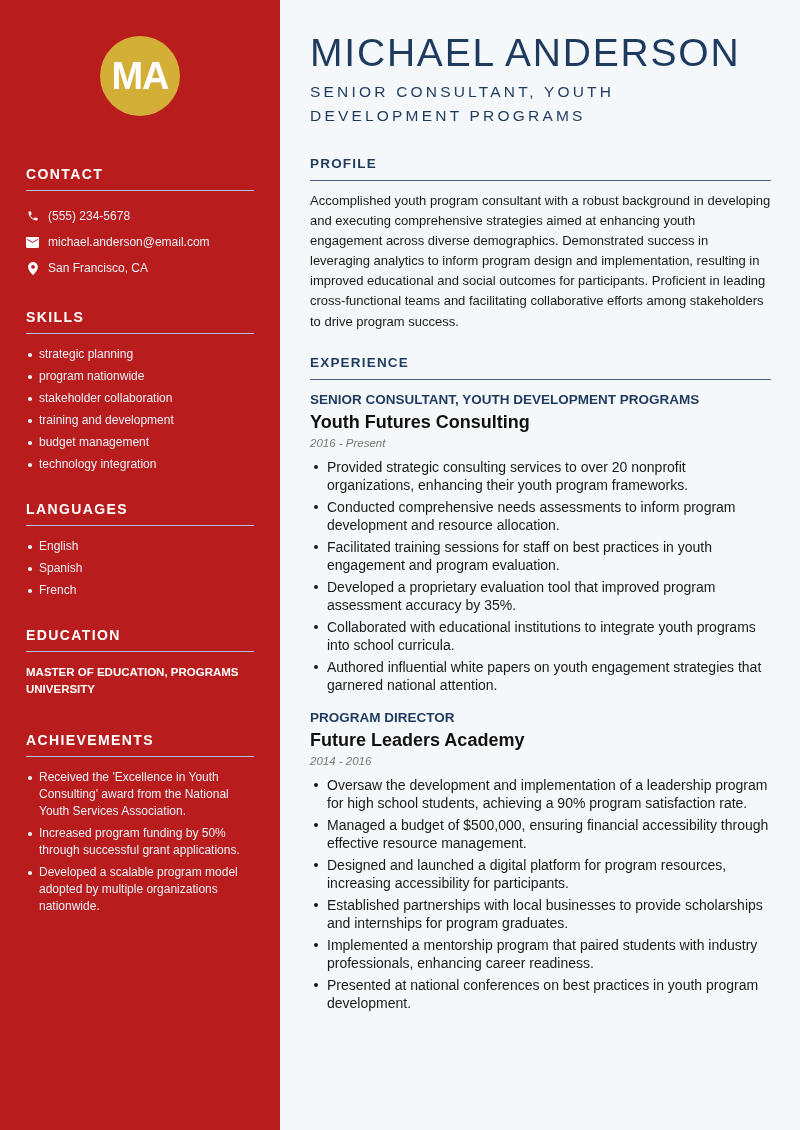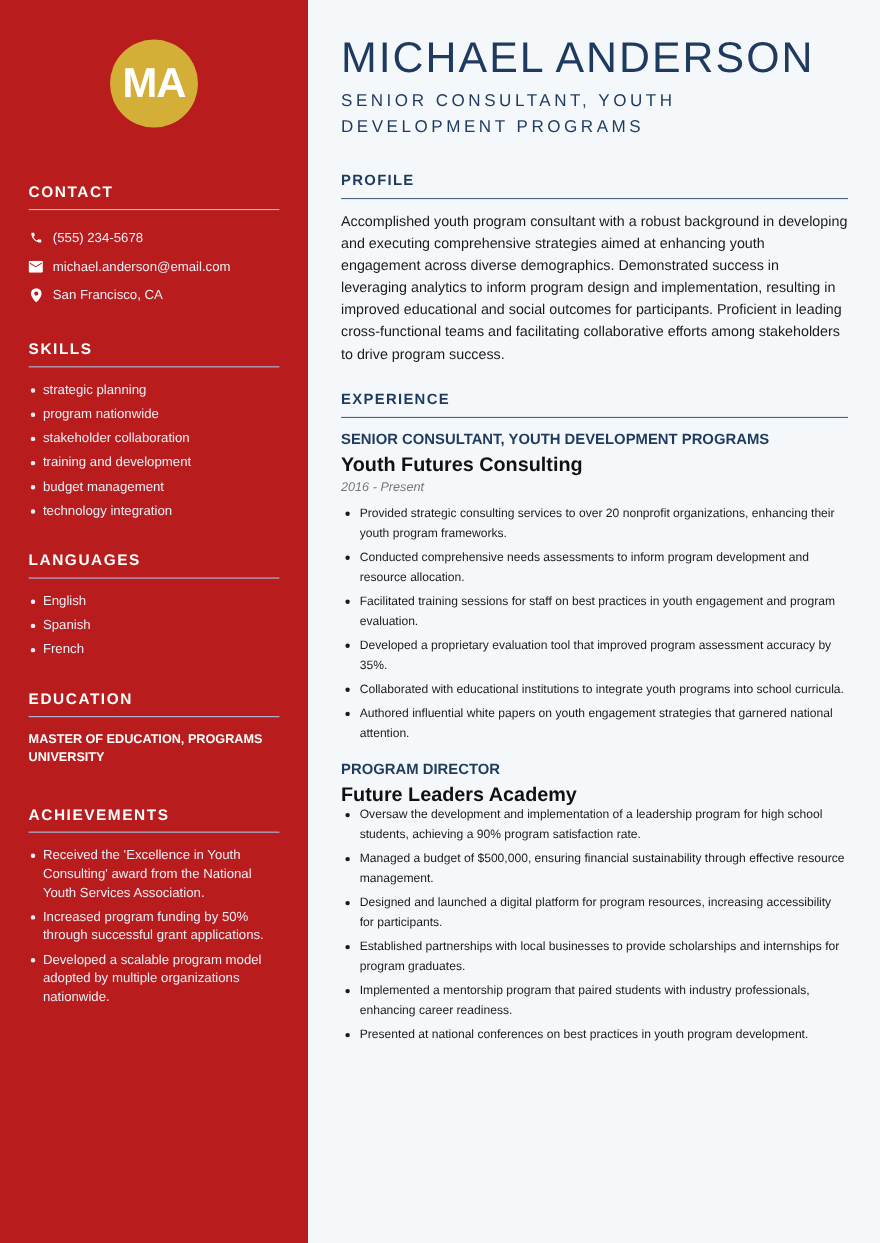--- a/index.html
+++ b/index.html
@@ -83,21 +83,21 @@
     .job-title {
       font-size: 13.5px; font-weight: bold; color: #1e3a5f; line-height: 20px;
       margin-top: 2px;
     }
     .job-company { font-size: 18px; font-weight: bold; color: #111111; line-height: 20px; margin-top: 2px; font-weight: 600; }
     .job-dates { font-size: 11.5px; font-style: italic; color: #777777; line-height: 18px; margin-top: 2px; margin-bottom: 6px; }
     .job-bullets { list-style: none; }
     .job-bullets li {
       position: relative;
       padding-left: 17px;
-      font-size: 11px; line-height: 18px; color: #1a1a1a;
+      font-size: 14px; line-height: 18px; color: #1a1a1a;
       margin-bottom: 4px;
     }
     .job-bullets li::before {
       content: ""; position: absolute; left: 4px; top: 7px;
       width: 4px; height: 4px; border-radius: 50%; background: #1a1a1a;
     }
   </style>
 </head>
 <body>
 
@@ -192,23 +192,24 @@
         <li>Facilitated training sessions for staff on best practices in youth engagement and program evaluation.</li>
         <li>Developed a proprietary evaluation tool that improved program assessment accuracy by 35%.</li>
         <li>Collaborated with educational institutions to integrate youth programs into school curricula.</li>
         <li>Authored influential white papers on youth engagement strategies that garnered national attention.</li>
       </ul>
     </div>
 
     <div class="job">
       <div class="job-title">PROGRAM DIRECTOR</div>
       <div class="job-company">Future Leaders Academy</div>
+      <div class="job-dates">2014 - 2016</div>
       <ul class="job-bullets">
         <li>Oversaw the development and implementation of a leadership program for high school students, achieving a 90% program satisfaction rate.</li>
-        <li>Managed a budget of $500,000, ensuring financial sustainability through effective resource management.</li>
+        <li>Managed a budget of $500,000, ensuring financial accessibility through effective resource management.</li>
         <li>Designed and launched a digital platform for program resources, increasing accessibility for participants.</li>
         <li>Established partnerships with local businesses to provide scholarships and internships for program graduates.</li>
         <li>Implemented a mentorship program that paired students with industry professionals, enhancing career readiness.</li>
         <li>Presented at national conferences on best practices in youth program development.</li>
       </ul>
     </div>
   </section>
 </main>
 
 </body></html>

